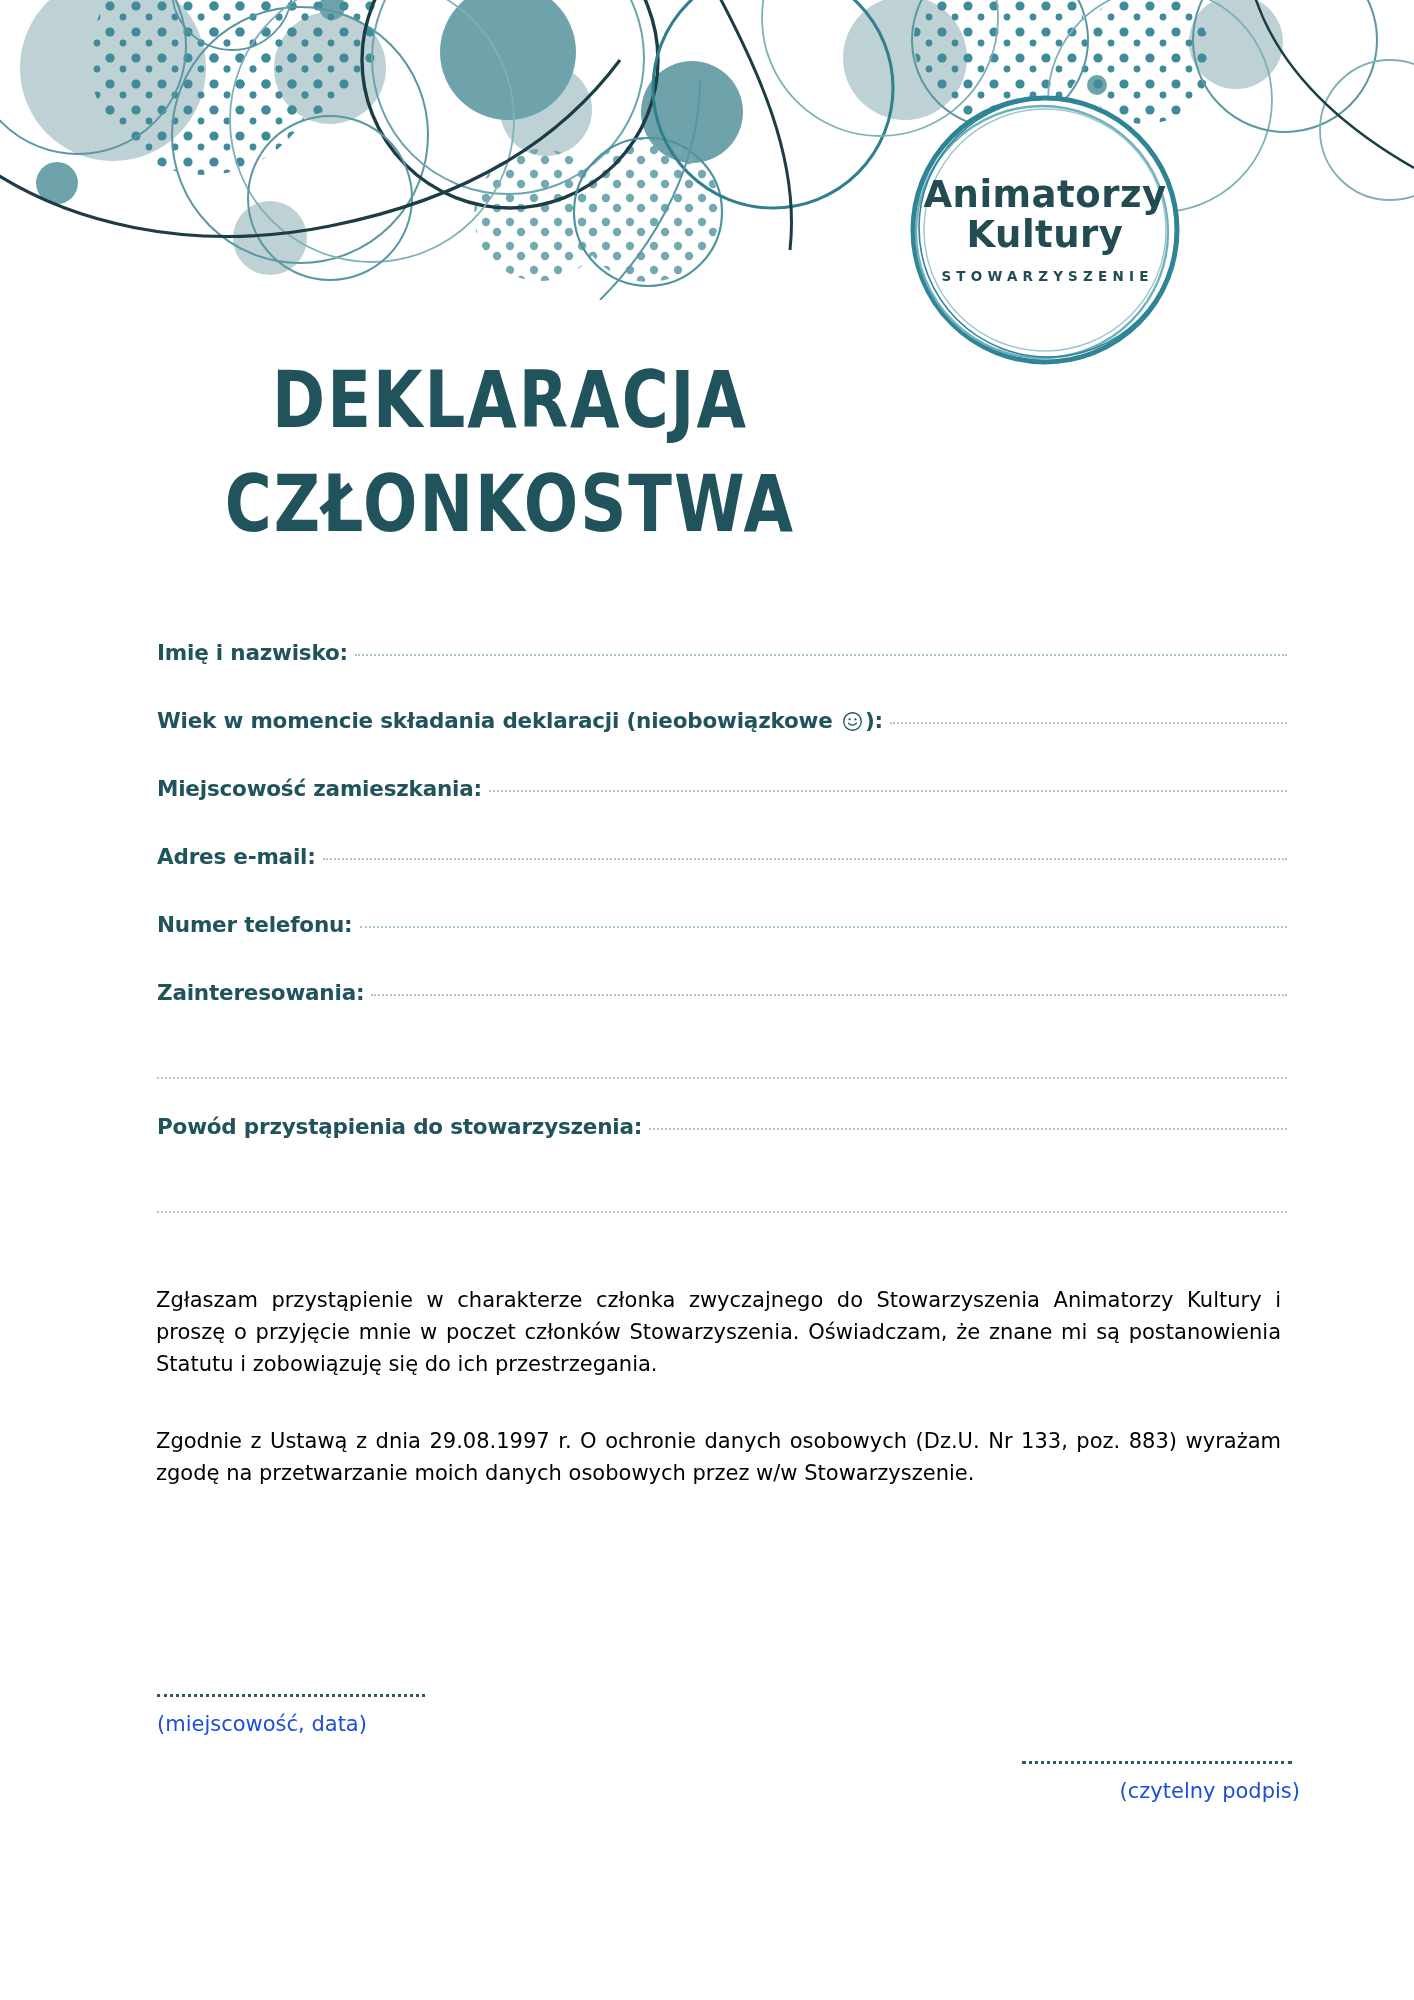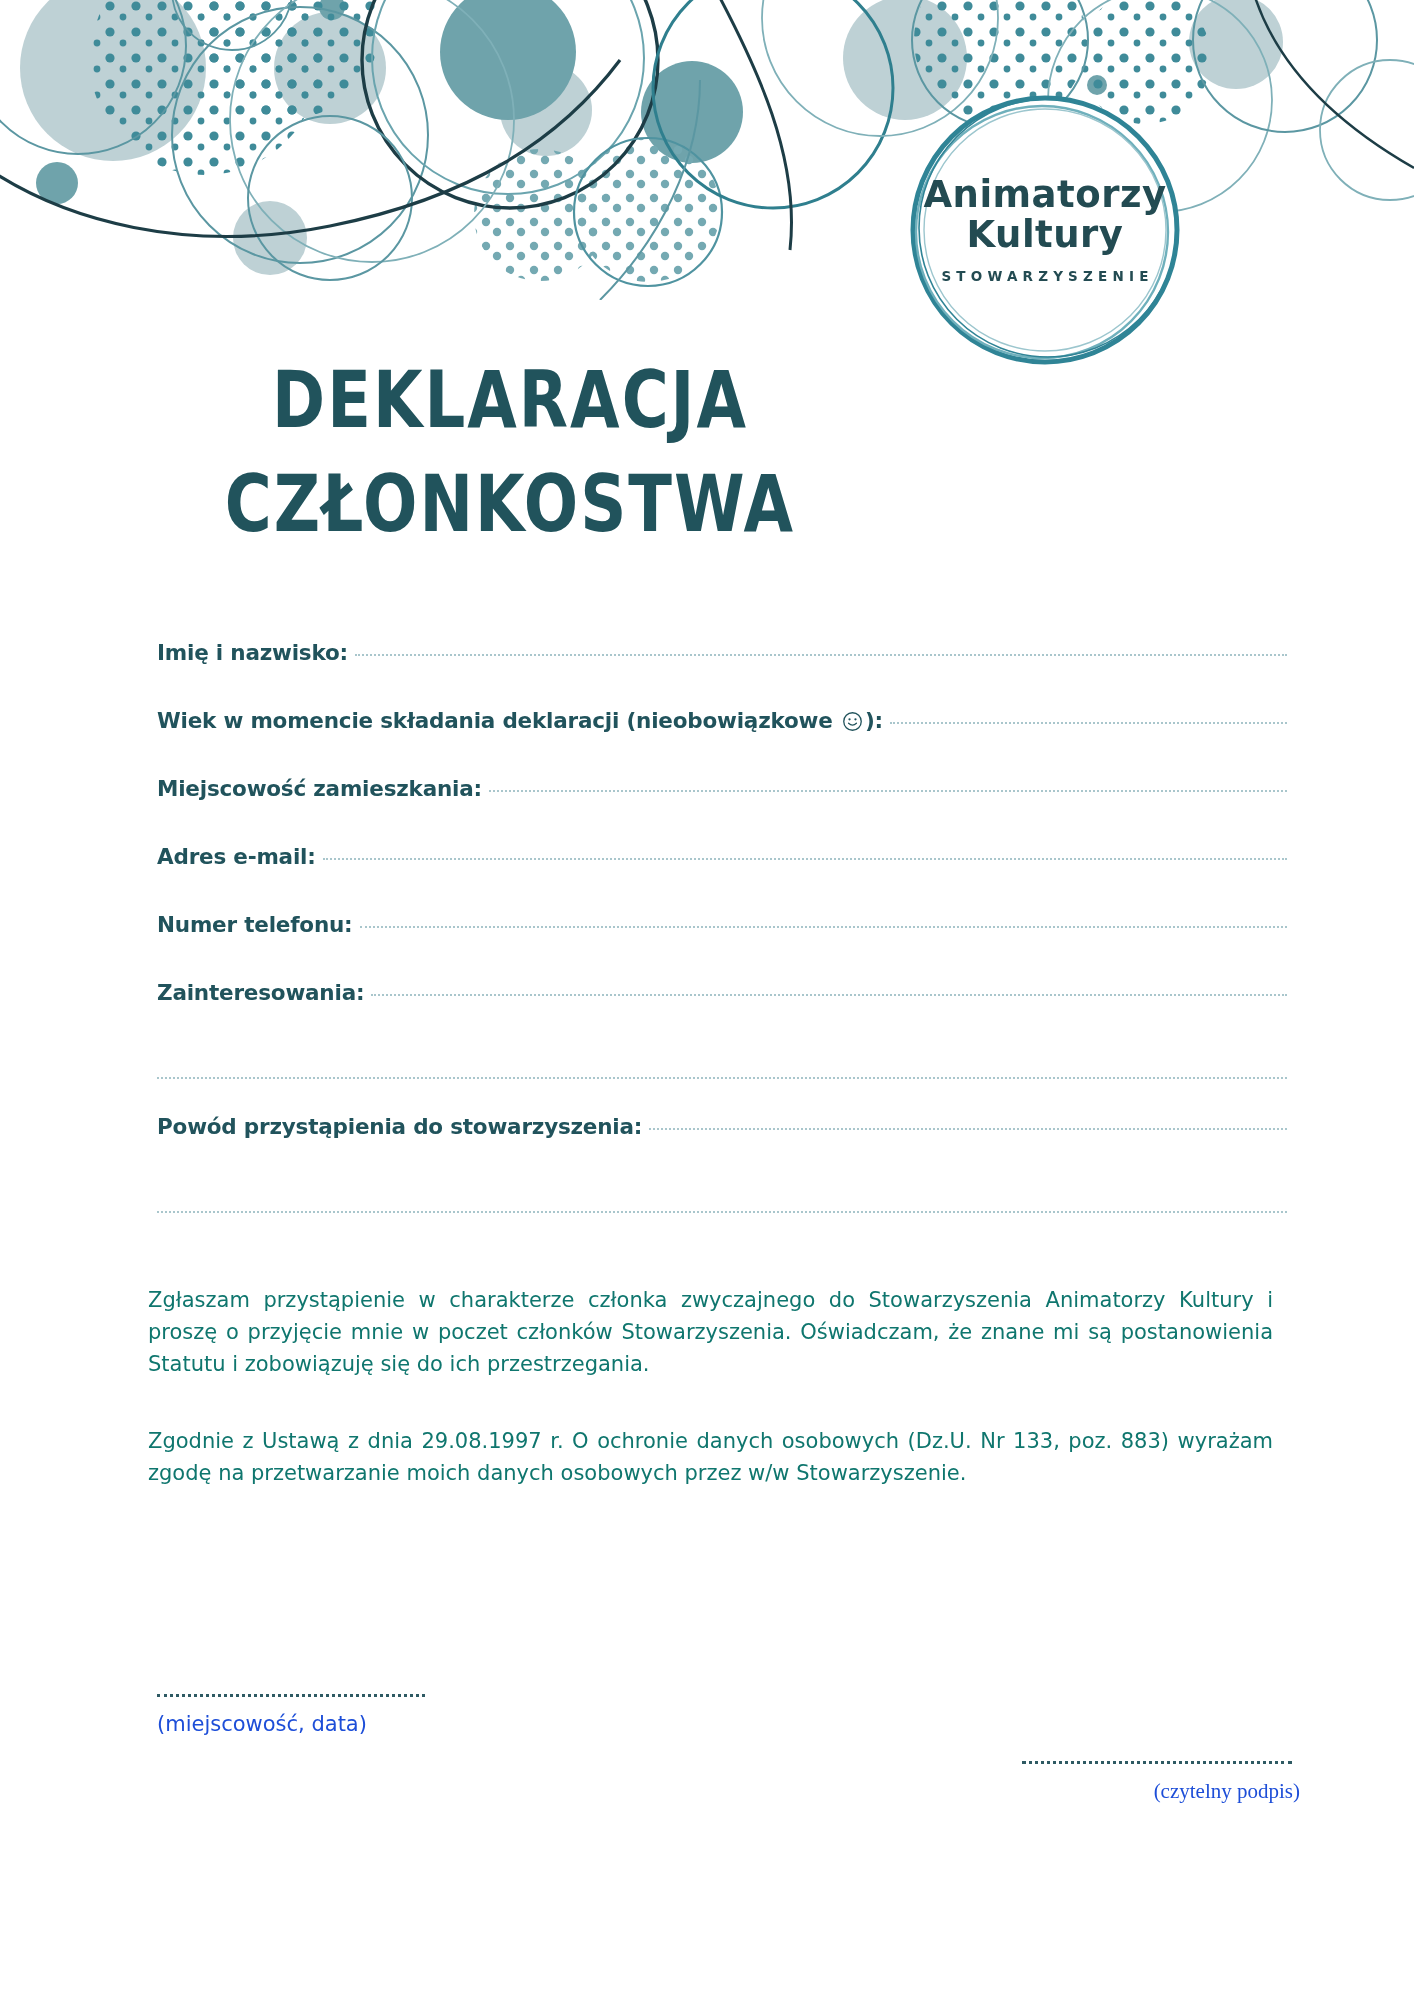--- a/index.html
+++ b/index.html
@@ -132,26 +132,26 @@
     display: inline-block;
     width: 21px;
     height: 21px;
     vertical-align: -4px;
     margin: 0 2px;
   }
 
   
   .body-text {
     position: absolute;
-    left: 148px;
+    left: 156px;
     top: 1285px;
     width: 1125px;
     font-family: "DejaVu Sans", sans-serif;
     font-size: 21px;
-    color: #0f766e;
+    color: #000000;
     line-height: 1.52;
   }
   .para { text-align: justify; }
   .para.p1 { margin: 0; }
   .para.p2 { margin: 45px 0 0 0; }
 
   
   .sig-left {
     position: absolute;
     left: 157px;
@@ -171,21 +171,21 @@
     width: 268px;
   }
   .sig-right .sig-dots { width: 270px; margin: 0 auto; }
   .sig-caption {
     font-family: "DejaVu Sans", sans-serif;
     font-size: 21px;
     color: #1d4ed8;
     margin-top: 15px;
     white-space: nowrap;
   }
-  .sig-right .sig-caption { text-align: right; padding-right: 2px; font-family: Liberation Serif, serif; }
+  .sig-right .sig-caption { text-align: right; padding-right: 2px; }
 </style>
 </head>
 <body>
 
 <div class="page">
 
   <div class="header-deco">
     <svg width="1414" height="300" viewBox="0 0 1414 300" xmlns="http://www.w3.org/2000/svg">
       <defs>
         <pattern id="dotsA" x="0" y="0" width="26" height="26" patternUnits="userSpaceOnUse">

